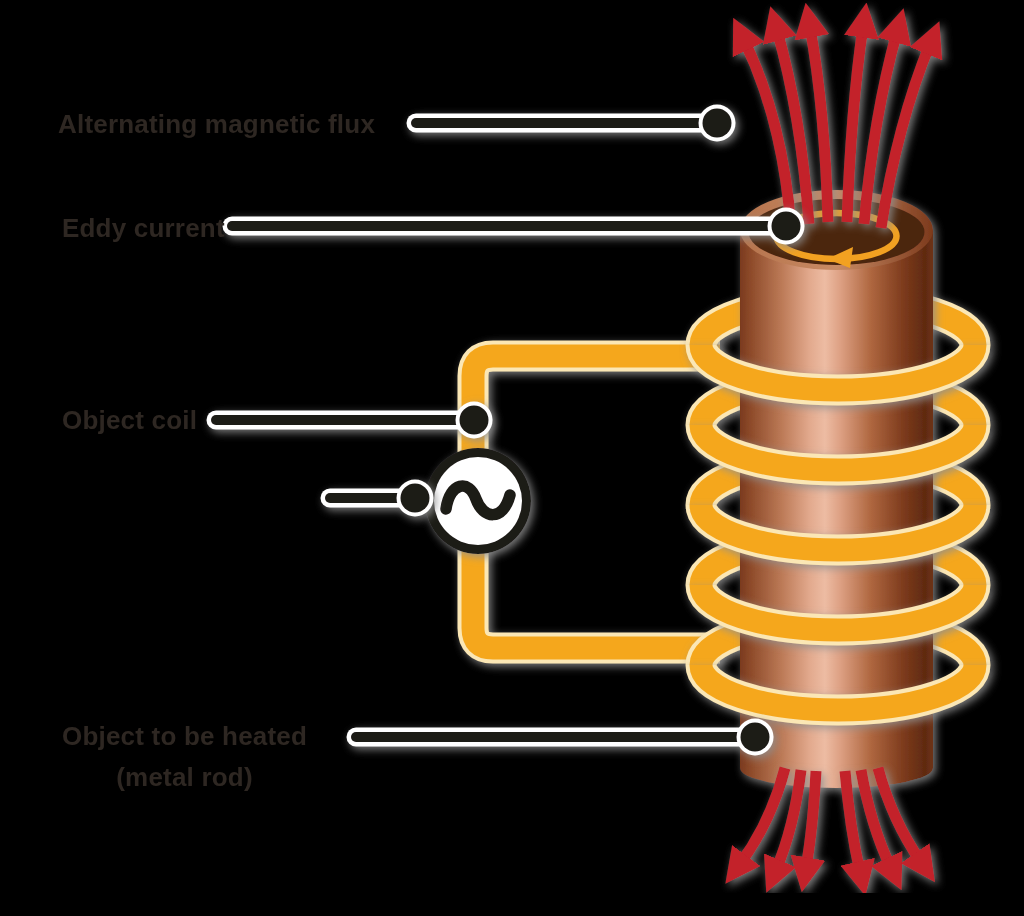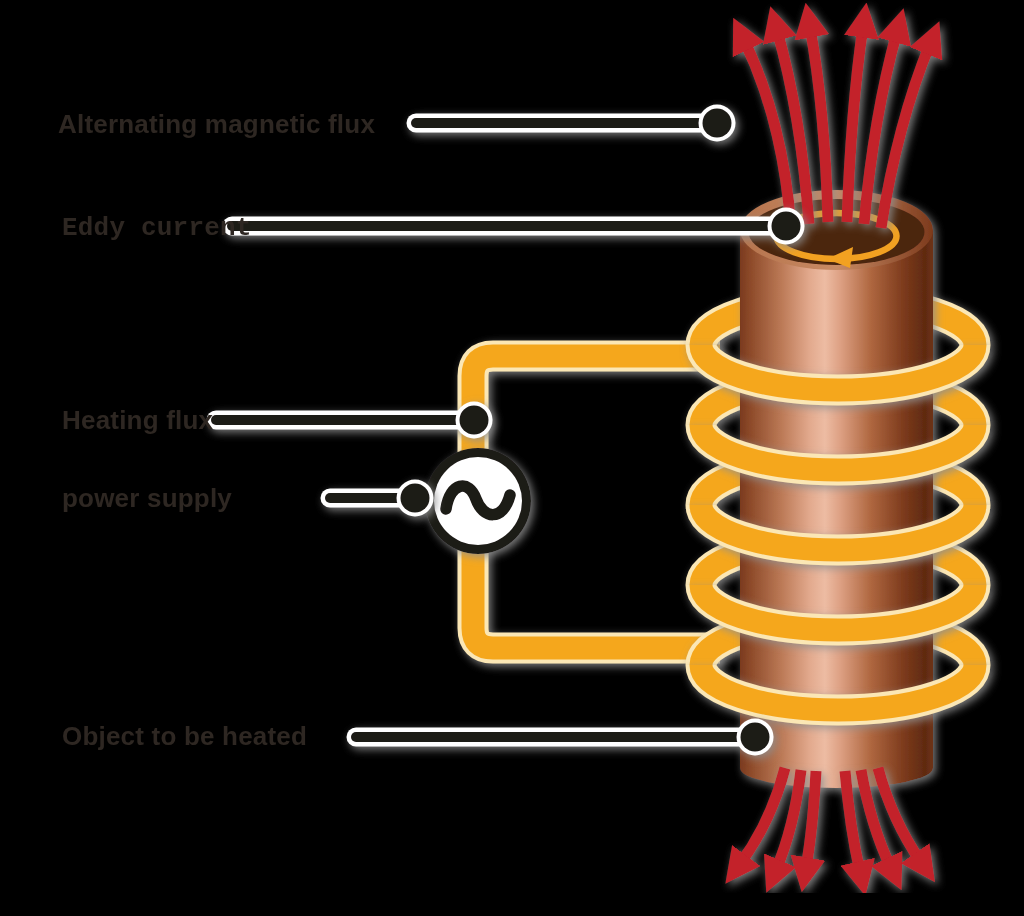--- a/index.html
+++ b/index.html
@@ -140,21 +140,21 @@
     <g>
       <line class="lw" x1="356" y1="737" x2="755" y2="737"></line>
           <line class="lb" x1="356" y1="737" x2="755" y2="737"></line>
       <circle cx="755" cy="737" r="18.5" fill="#fff"></circle>
           <circle cx="755" cy="737" r="14.5" fill="#1E1A18"></circle>
     </g>
   </g>
 </svg>
 
   <div class="label" style="left:58px;top:104px;">Alternating magnetic flux</div>
-  <div class="label" style="left:62px;top:208px;font-family:Liberation Mono, monospace;">Eddy current</div>
-  <div class="label" style="left:62px;top:400px;">Heating flux</div>
+  <div class="label" style="left:62px;top:208px;">Eddy current</div>
+  <div class="label" style="left:62px;top:400px;">Object coil</div>
   <div class="label" style="left:62px;top:478px;">
-    <div>power supply</div>
   </div>
   <div class="label" style="left:62px;top:716px;text-align:center;">
     <div>Object to be heated</div>
+    <div>(metal rod)</div>
   </div>
 </div>
 
 </body></html>

